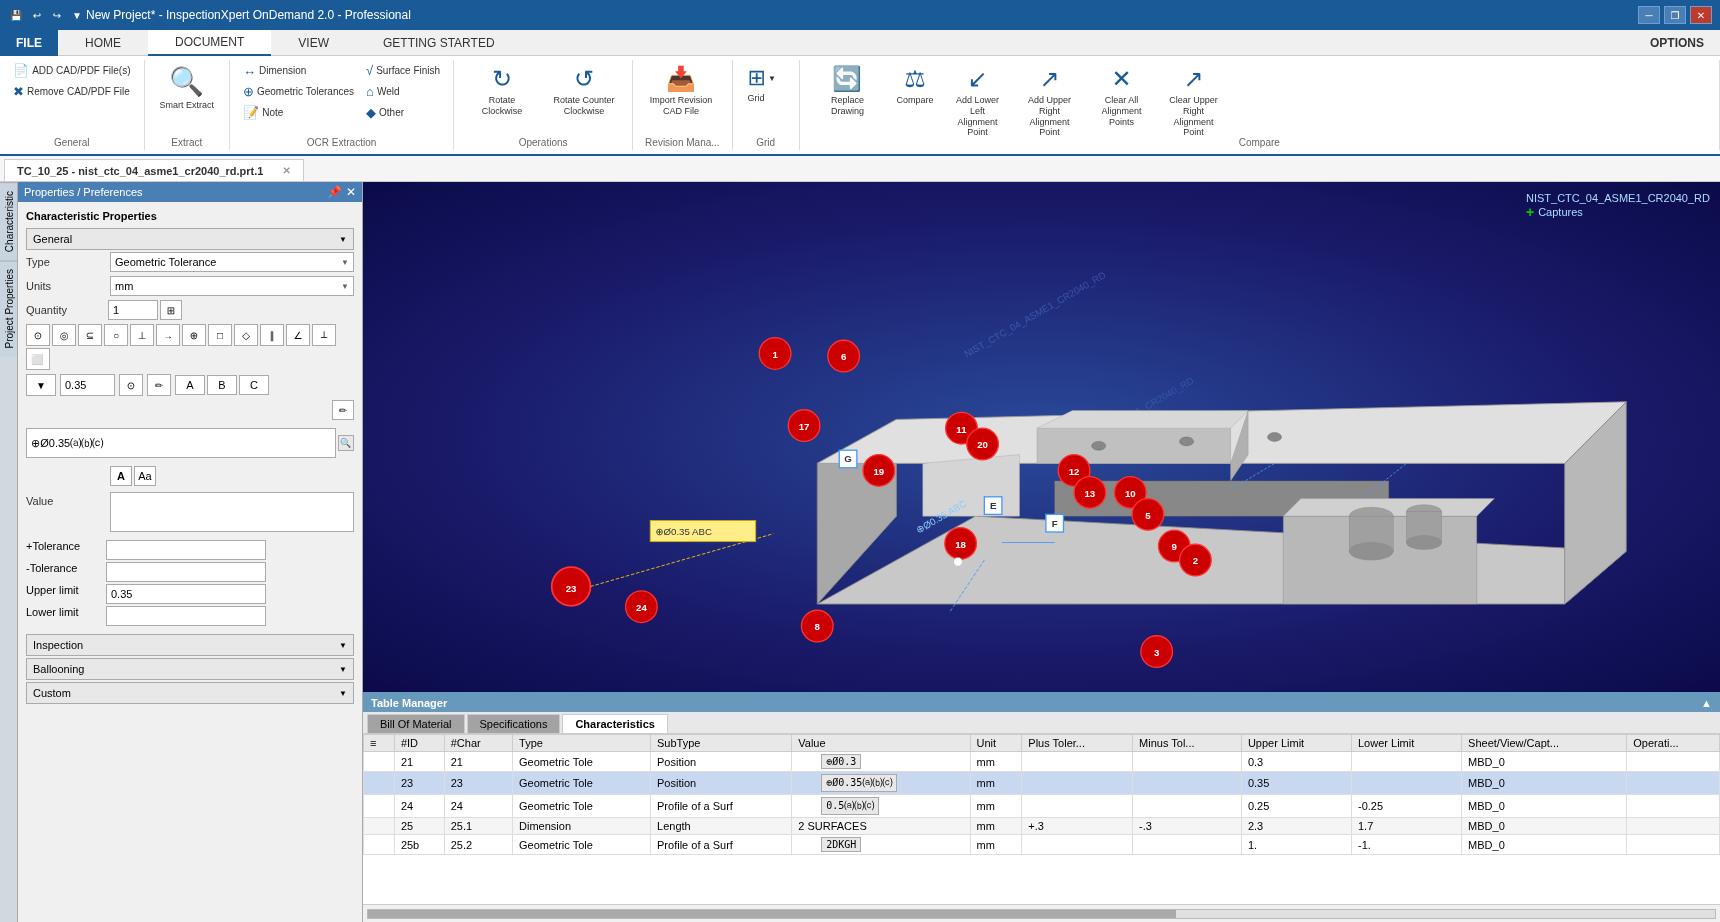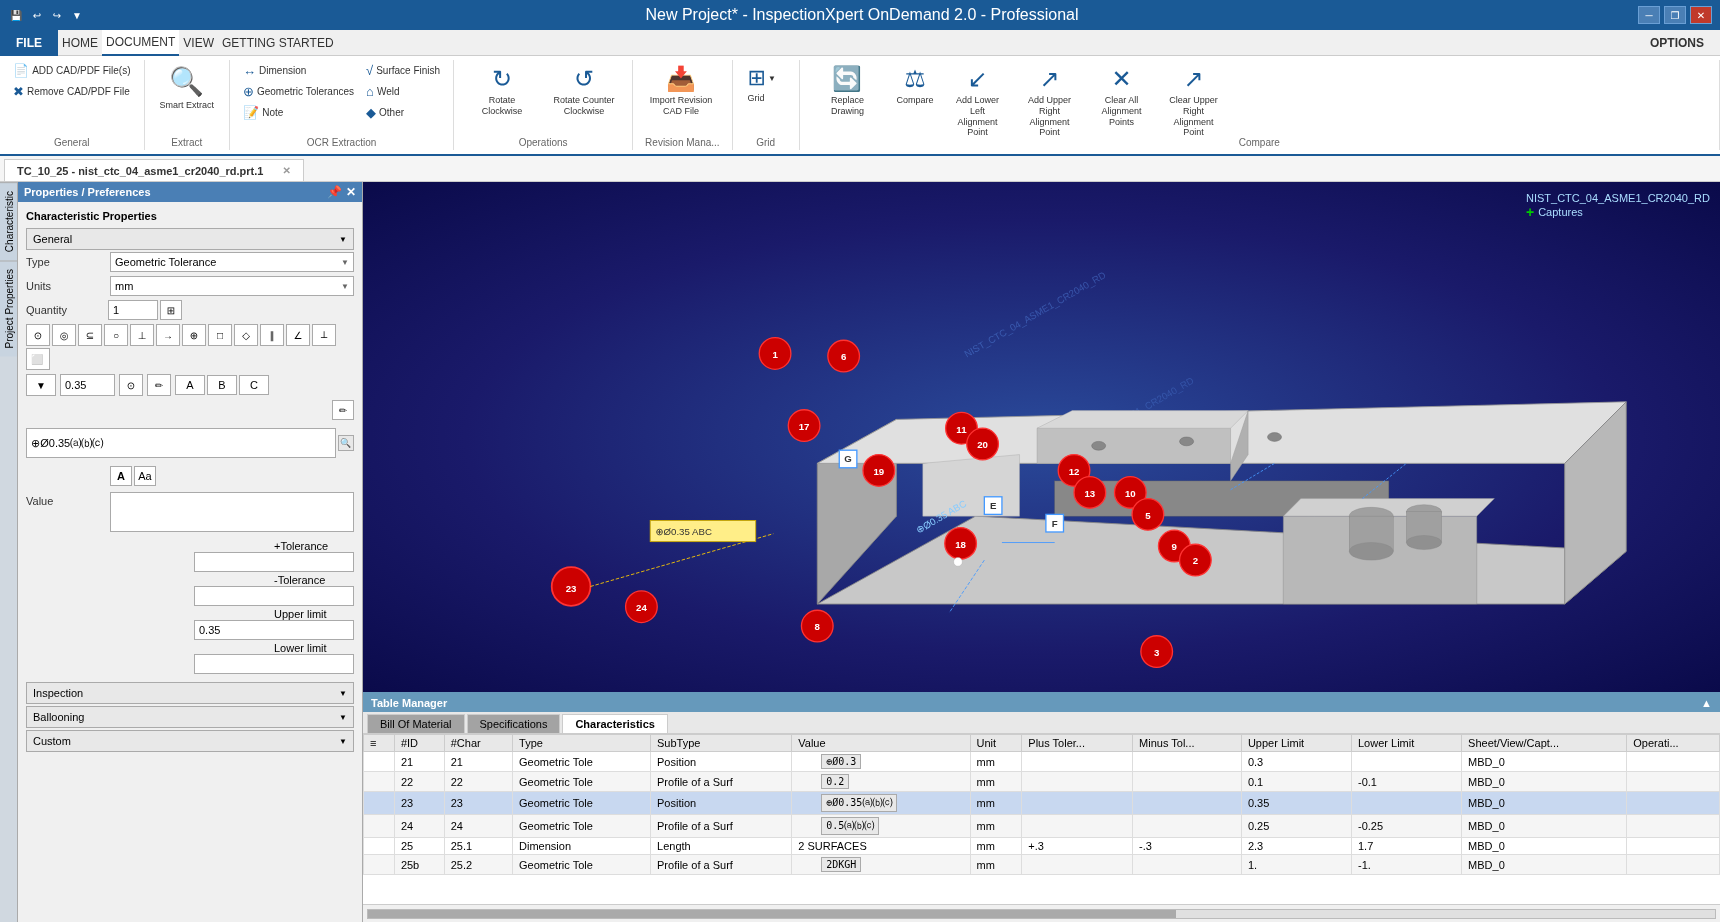--- a/index.html
+++ b/index.html
@@ -8,21 +8,21 @@
     
     #title-bar {
       background: linear-gradient(to bottom, #1a5a96, #1a5a96);
       height: 30px;
       display: flex;
       align-items: center;
       justify-content: space-between;
       padding: 0 8px;
       color: white;
     }
-    #title-bar .title-text { flex: 1; text-align: center; font-size: 16px; }
+    #title-bar .title-text { flex: 1; font-size: 12px; }
     #title-bar .win-controls { display: flex; gap: 4px; }
     #title-bar .win-btn { width: 22px; height: 18px; background: #4a7fb5; border: 1px solid #6a9fd5; color: white; font-size: 10px; display: flex; align-items: center; justify-content: center; cursor: pointer; }
     #title-bar .win-btn.close { background: #c0392b; }
     #title-bar .quick-access { display: flex; gap: 2px; align-items: center; }
     #title-bar .qa-btn { width: 18px; height: 18px; color: white; font-size: 10px; display: flex; align-items: center; justify-content: center; cursor: pointer; }
 
     
     #menu-bar {
       background: #f0f0f0;
       height: 26px;
@@ -35,21 +35,21 @@
       color: white;
       padding: 0 16px;
       height: 26px;
       display: flex;
       align-items: center;
       font-weight: bold;
       font-size: 12px;
       cursor: pointer;
     }
     #menu-bar .menu-item {
-      padding: 0 4px;
+      padding: 0 27px;
       height: 26px;
       display: flex;
       align-items: center;
       cursor: pointer;
       font-size: 12px;
       color: #333;
     }
     #menu-bar .menu-item.active { background: white; border-bottom: 2px solid #1a5a96; }
     #menu-bar .options-btn {
       margin-left: auto;
@@ -162,21 +162,21 @@
       border-right: 1px solid #aaa;
       display: flex;
       flex-direction: column;
       height: 100%;
     }
     #left-panel-header {
       background: #4a7fb5;
       color: white;
       padding: 3px 6px;
       font-size: 11px;
-      font-weight: bold;
+      font-weight: normal;
       display: flex;
       align-items: center;
       justify-content: space-between;
     }
     #left-panel-header .panel-controls { display: flex; gap: 4px; }
     #left-panel-header .panel-btn { color: white; cursor: pointer; font-size: 12px; }
 
     #properties-panel {
       flex: 1;
       padding: 8px;
@@ -284,23 +284,22 @@
       background: white;
       display: flex;
       align-items: center;
       justify-content: center;
       font-size: 11px;
       cursor: pointer;
     }
 
     .tol-row {
       display: flex;
-      align-items: flex-end;
+      align-items: flex-start;
       margin-bottom: 2px;
-      flex-direction: column;
     }
     .tol-label { width: 80px; font-size: 11px; }
     .tol-input {
       background: white;
       border: 1px solid #aaa;
       padding: 1px 4px;
       font-size: 11px;
       height: 20px;
       width: 160px;
     }
@@ -976,35 +975,20 @@
     <td>Position</td>
     <td><span class="value-badge">⊕Ø0.3</span></td>
     <td>mm</td>
     <td></td>
     <td></td>
     <td>0.3</td>
     <td></td>
     <td>MBD_0</td>
     <td></td>
   </tr>
-              <tr>
-    <td></td>
-    <td>22</td>
-    <td>22</td>
-    <td>Geometric Tole</td>
-    <td>Profile of a Surf</td>
-    <td><span class="value-badge">0.2</span></td>
-    <td>mm</td>
-    <td></td>
-    <td></td>
-    <td>0.1</td>
-    <td>-0.1</td>
-    <td>MBD_0</td>
-    <td></td>
-  </tr>
               <tr class="selected">
     <td></td>
     <td>23</td>
     <td>23</td>
     <td>Geometric Tole</td>
     <td>Position</td>
     <td><span class="value-badge">⊕Ø0.35⒜⒝⒞</span></td>
     <td>mm</td>
     <td></td>
     <td></td>

